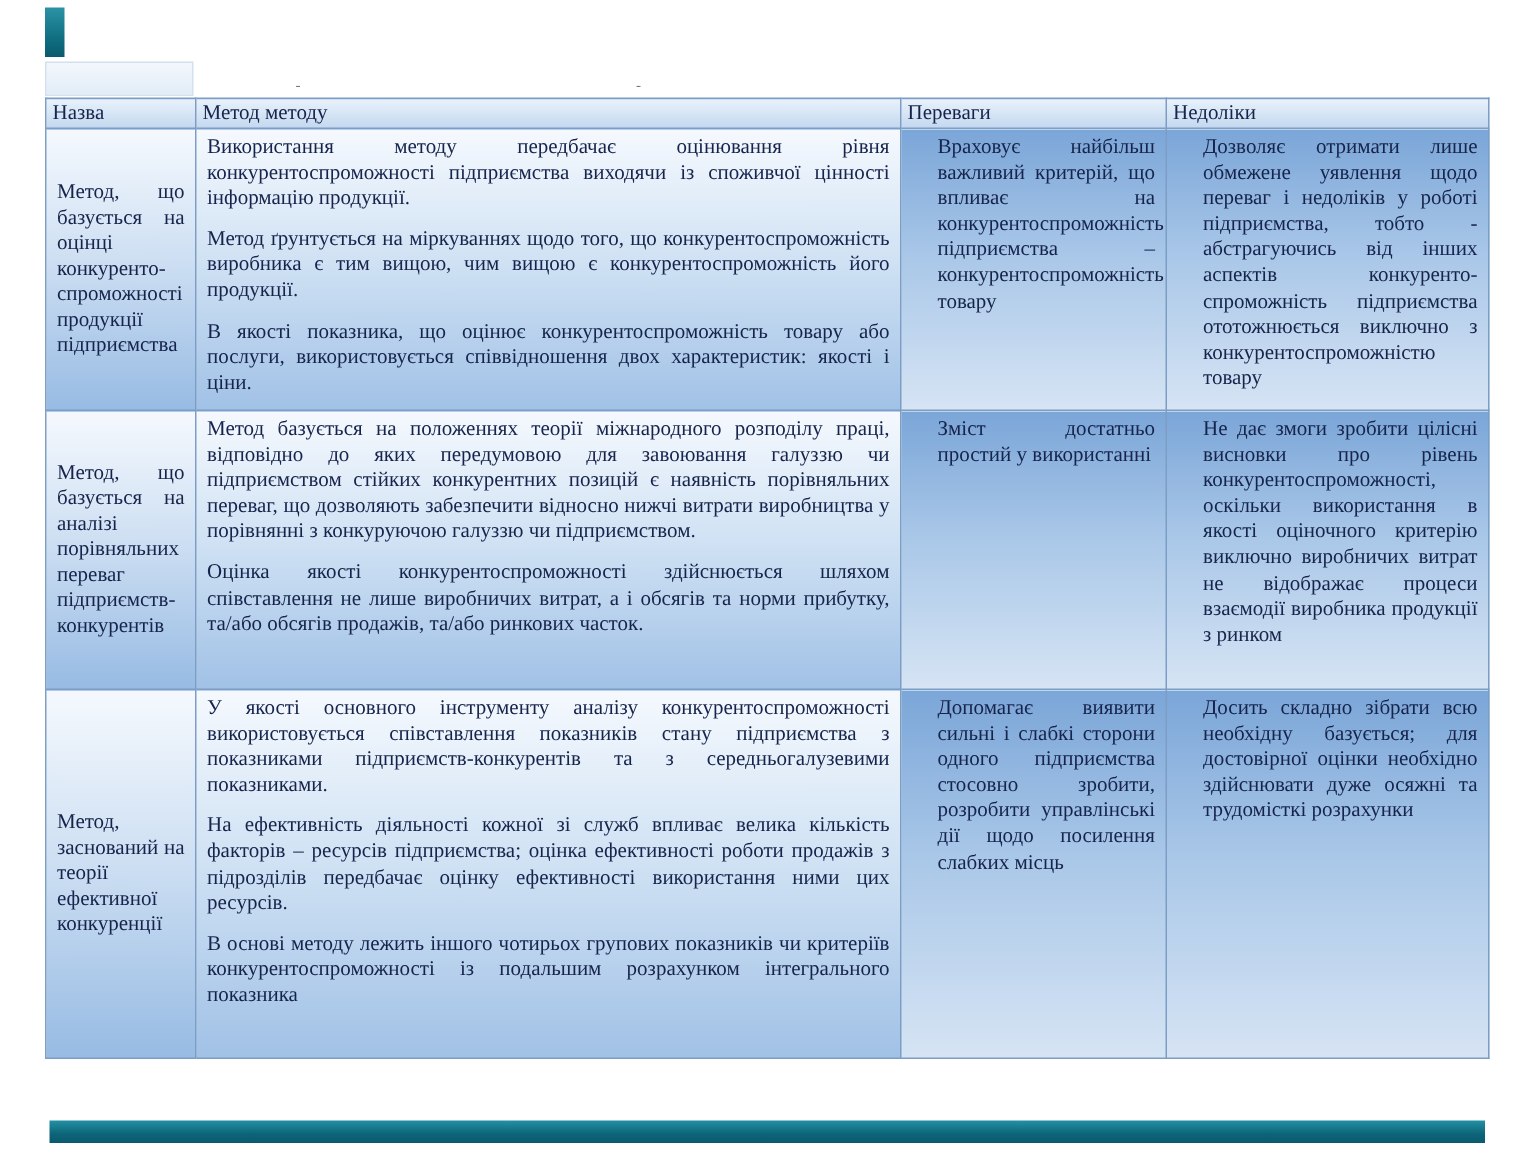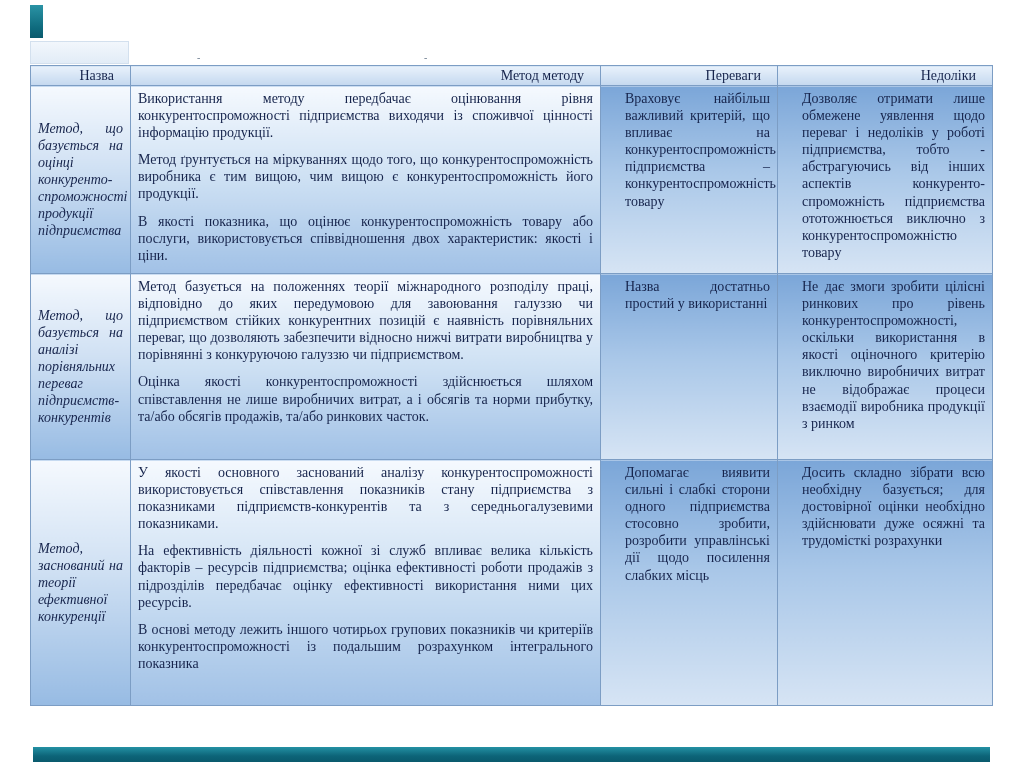--- a/index.html
+++ b/index.html
@@ -55,33 +55,32 @@
     box-sizing: border-box;
     font-size: 14px;
     line-height: 1.22;
     color: #16244c;
     padding: 4px 7px;
     vertical-align: top;
   }
   thead tr { height: 18px; }
   th {
     font-weight: normal;
-    text-align: right;
-    padding: 1px 16px;
+    text-align: left;
+    padding: 1px 4px;
     background: linear-gradient(180deg, #e8f1fb 0%, #c4d8ef 100%);
   }
   tr.r1 { height: 188px; }
   tr.r2 { height: 186px; }
   tr.r3 { height: 246px; }
 
   td.name {
     vertical-align: middle;
     text-align: justify;
     background: linear-gradient(180deg, #f5f9fe 0%, #cfe0f3 45%, #97bbe3 100%);
-    font-style: italic;
   }
   td.content {
     text-align: justify;
     background: linear-gradient(180deg, #f5f9fe 0%, #cde0f3 50%, #a1c1e6 100%);
   }
   td.content p { margin: 0 0 10px 0; text-align: justify; }
   td.content p:last-child { margin-bottom: 0; }
   td.adv, td.dis {
     text-align: justify;
     background: linear-gradient(180deg, #7ba6d8 0%, #a9c7e8 45%, #d6e4f4 100%);
@@ -130,27 +129,27 @@
         </td>
         <td class="adv">Враховує найбільш важливий критерій, що впливає на конкурентоспроможність підприємства – конкурентоспроможність товару</td>
         <td class="dis">Дозволяє отримати лише обмежене уявлення щодо переваг і недоліків у роботі підприємства, тобто - абстрагуючись від інших аспектів конкуренто-спроможність підприємства ототожнюється виключно з конкурентоспроможністю товару</td>
       </tr>
       <tr class="r2">
         <td class="name">Метод, що базується на аналізі порівняльних переваг підприємств-конкурентів</td>
         <td class="content">
           <p>Метод базується на положеннях теорії міжнародного розподілу праці, відповідно до яких передумовою для завоювання галуззю чи підприємством стійких конкурентних позицій є наявність порівняльних переваг, що дозволяють забезпечити відносно нижчі витрати виробництва у порівнянні з конкуруючою галуззю чи підприємством.</p>
           <p>Оцінка якості конкурентоспроможності здійснюється шляхом співставлення не лише виробничих витрат, а і обсягів та норми прибутку, та/або обсягів продажів, та/або ринкових часток.</p>
         </td>
-        <td class="adv">Назва достатньо простий у використанні</td>
-        <td class="dis">Не дає змоги зробити цілісні ринкових про рівень конкурентоспроможності, оскільки використання в якості оціночного критерію виключно виробничих витрат не відображає процеси взаємодії виробника продукції з ринком</td>
+        <td class="adv">Зміст достатньо простий у використанні</td>
+        <td class="dis">Не дає змоги зробити цілісні висновки про рівень конкурентоспроможності, оскільки використання в якості оціночного критерію виключно виробничих витрат не відображає процеси взаємодії виробника продукції з ринком</td>
       </tr>
       <tr class="r3">
         <td class="name">Метод, заснований на теорії ефективної конкуренції</td>
         <td class="content">
-          <p>У якості основного заснований аналізу конкурентоспроможності використовується співставлення показників стану підприємства з показниками підприємств-конкурентів та з середньогалузевими показниками.</p>
+          <p>У якості основного інструменту аналізу конкурентоспроможності використовується співставлення показників стану підприємства з показниками підприємств-конкурентів та з середньогалузевими показниками.</p>
           <p>На ефективність діяльності кожної зі служб впливає велика кількість факторів – ресурсів підприємства; оцінка ефективності роботи продажів з підрозділів передбачає оцінку ефективності використання ними цих ресурсів.</p>
           <p>В основі методу лежить іншого чотирьох групових показників чи критеріїв конкурентоспроможності із подальшим розрахунком інтегрального показника</p>
         </td>
         <td class="adv">Допомагає виявити сильні і слабкі сторони одного підприємства стосовно зробити, розробити управлінські дії щодо посилення слабких місць</td>
         <td class="dis">Досить складно зібрати всю необхідну базується; для достовірної оцінки необхідно здійснювати дуже осяжні та трудомісткі розрахунки</td>
       </tr>
     </tbody>
   </table>
 
   <div class="accent-bottom"></div>

